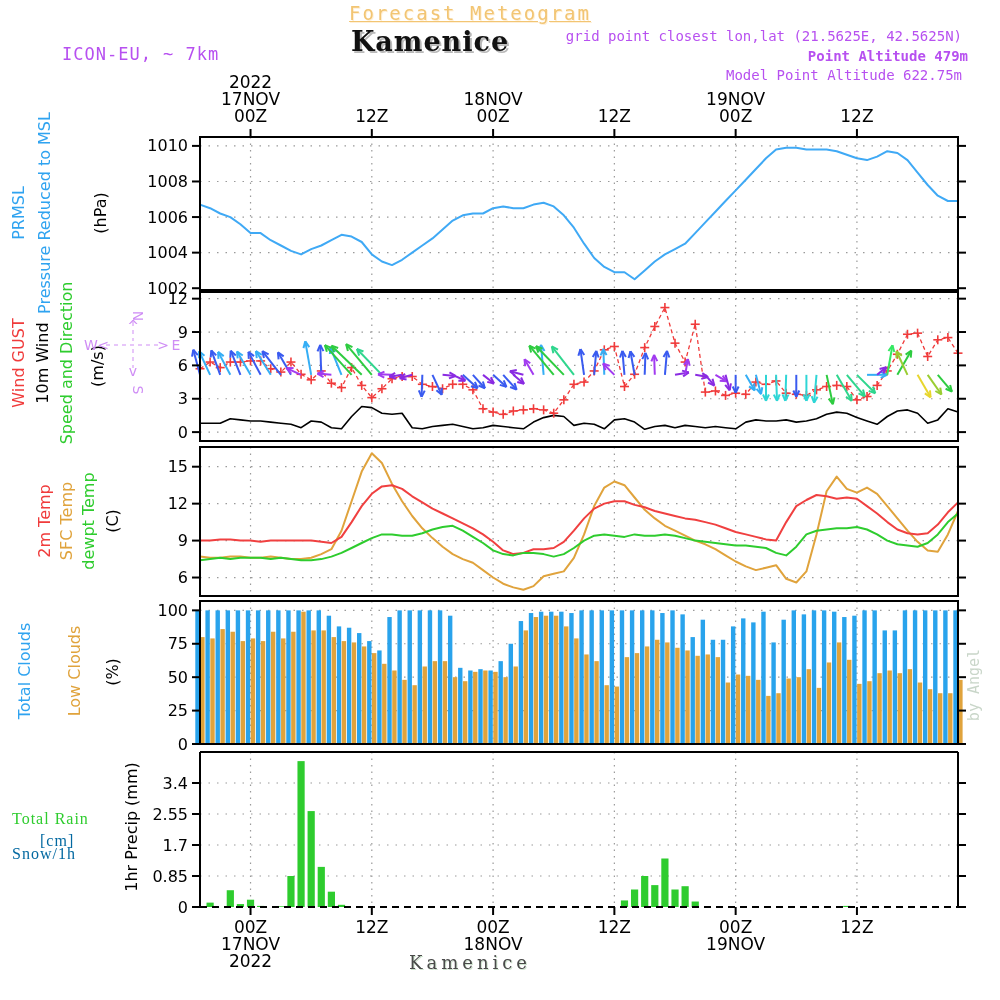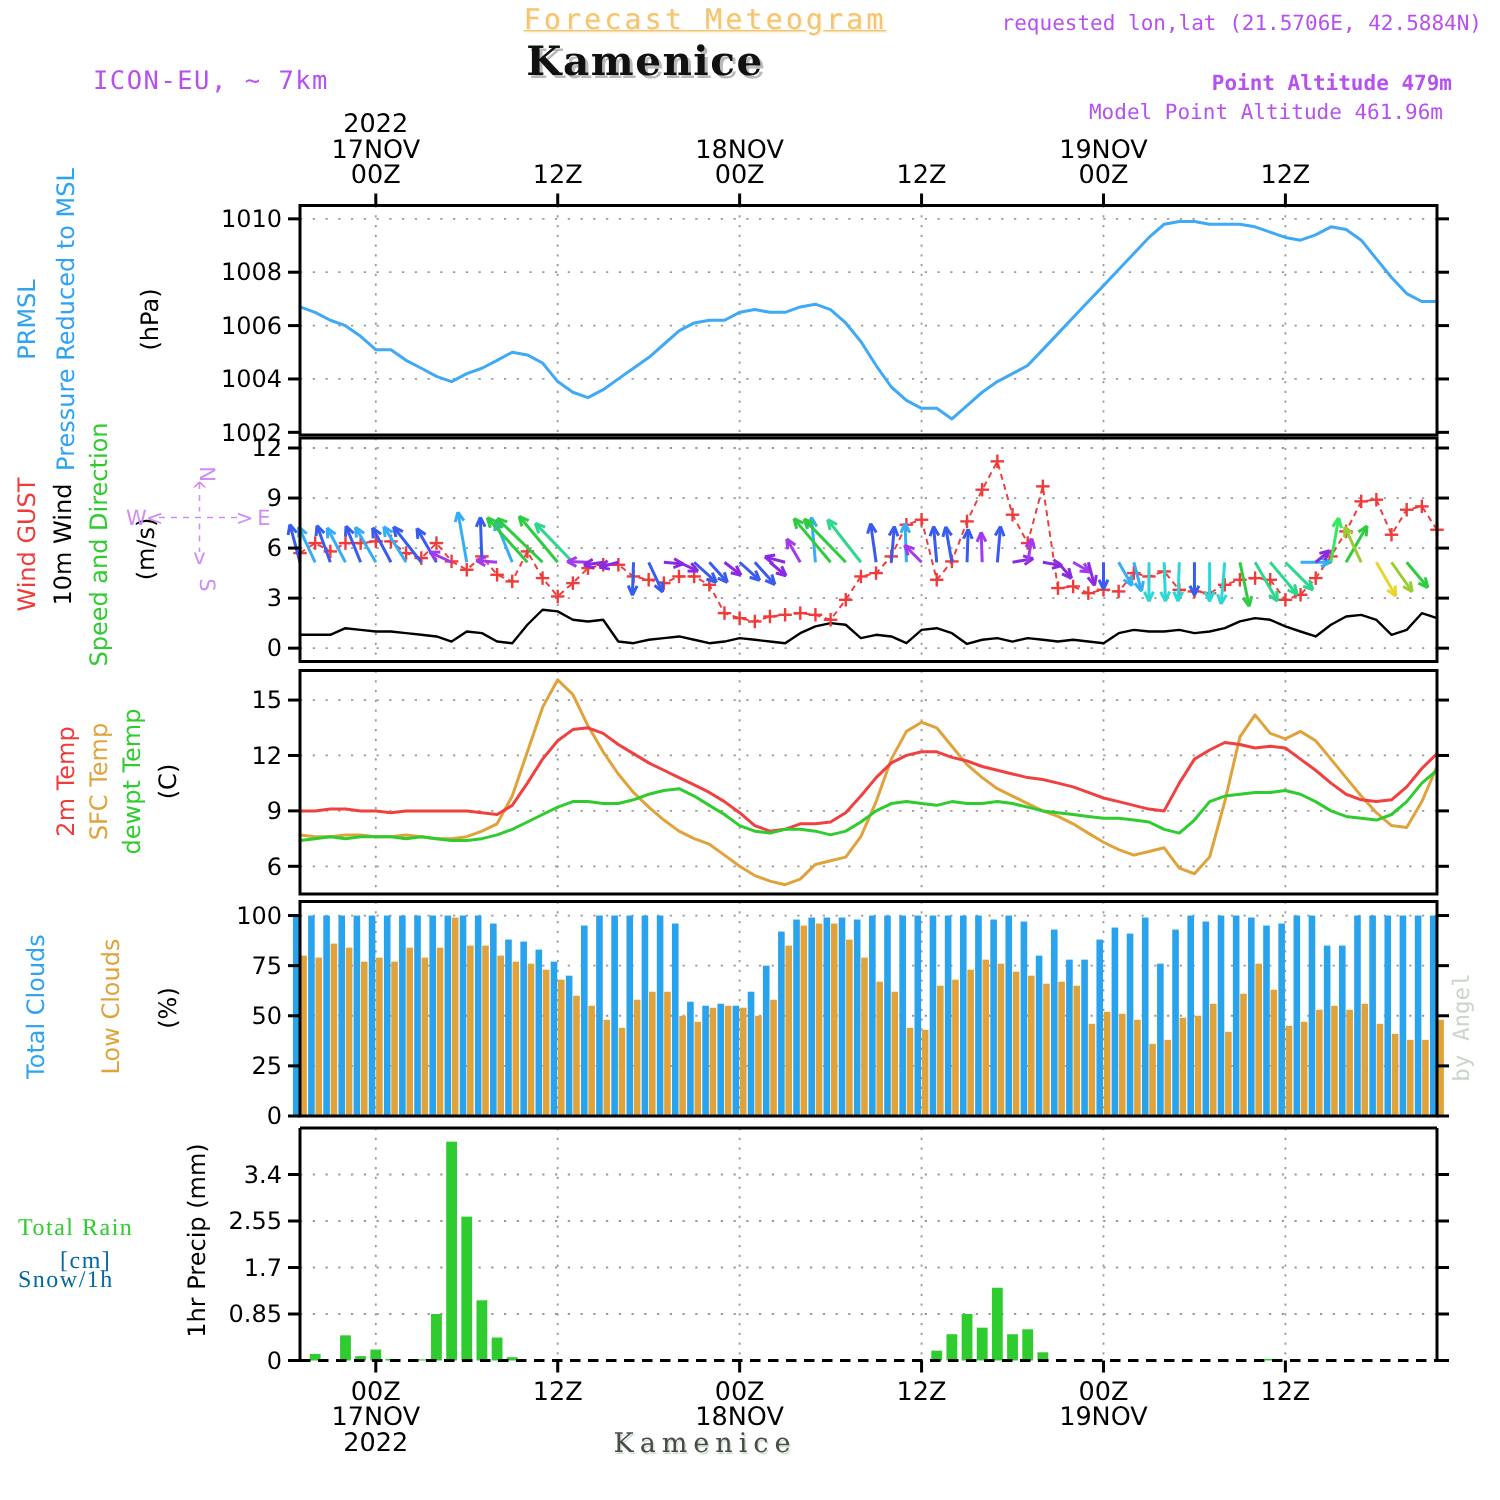--- a/index.html
+++ b/index.html
@@ -29,23 +29,23 @@
   #watermark{font-family:"DejaVu Sans Mono",monospace;color:#c9d6c9;font-size:15px;}
   svg text{font-family:"DejaVu Sans",sans-serif;}
 </style>
 </head>
 <body>
 
 <div id="page">
 
   <div id="fc-title" class="abs">Forecast Meteogram</div>
   <div id="station-title" class="abs">Kamenice</div>
-  <div id="req" class="abs purple">requested lon,lat (21.5706E, 42.5884N)</div>
+  <div id="gridpt" class="abs purple">grid point closest lon,lat (21.5625E, 42.5625N)</div>
   <div id="ptalt" class="abs purple">Point Altitude 479m</div>
-  <div id="mptalt" class="abs purple">Model Point Altitude 461.96m</div>
+  <div id="mptalt" class="abs purple">Model Point Altitude 622.75m</div>
   <div id="model-label" class="abs purple">ICON-EU, ~ 7km</div>
 
   <div class="rotwrap" style="left:18px;top:213px">
       <div class="rot blue">PRMSL</div>
     </div>
   <div class="rotwrap" style="left:44px;top:213px">
       <div class="rot blue">Pressure Reduced to MSL</div>
     </div>
   <div class="rotwrap" style="left:100px;top:213px">
       <div class="rot black">(hPa)</div>

